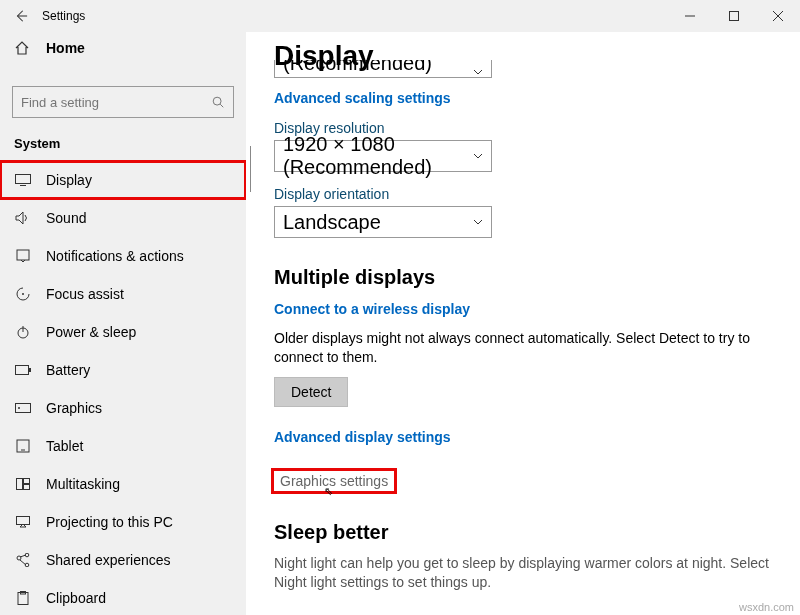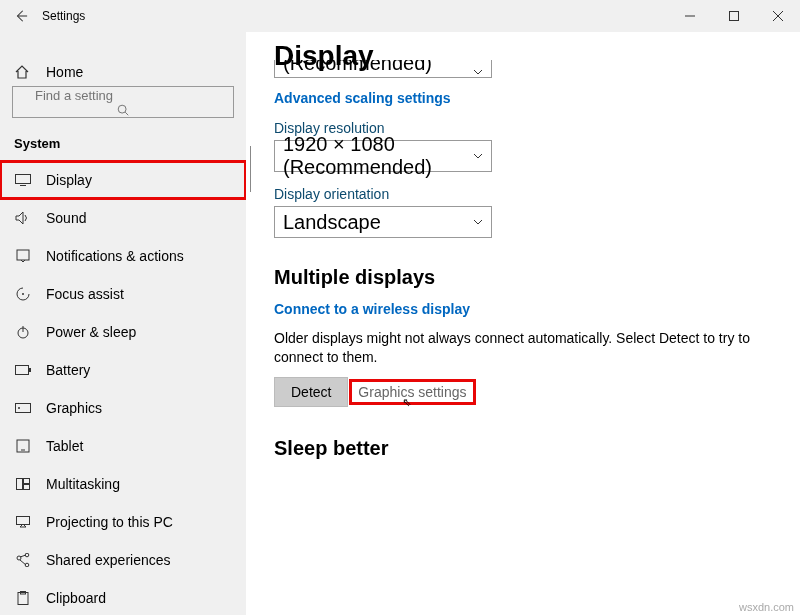--- a/index.html
+++ b/index.html
@@ -48,37 +48,37 @@
       height: calc(100% - 32px);
     }
     .sidebar {
       width: 246px;
       background: #f0f0f0;
       padding-top: 8px;
       position: relative;
     }
     .home-row {
       display: flex;
-      align-items: flex-end;
+      align-items: flex-start;
       height: 40px;
       padding-left: 14px;
       gap: 14px;
+      font-weight: bold;
     }
     .home-row .icon { width: 18px; color: #333; display:flex; align-items:center; }
     .home-row .lbl { font-size: 14px; }
     .searchbox {
       margin: 6px 12px 12px 12px;
       height: 32px;
       border: 1px solid #999;
       background: #f0f0f0;
       display: flex;
       align-items: center;
       padding: 0 8px;
       color: #666;
-      flex-direction: column;
     }
     .searchbox input {
       flex: 1;
       border: none;
       background: transparent;
       outline: none;
       font-size: 13px;
       color: #333;
     }
     .group-header {
@@ -398,24 +398,26 @@
             <path d="M1 1 L5 5 L9 1" stroke="#333" fill="none"></path>
           </svg>
         </span>
     </div>
 
     <div class="section-title">Multiple displays</div>
     <div class="link">Connect to a wireless display</div>
     <div class="helper">Older displays might not always connect automatically. Select Detect to try to connect to them.</div>
     <div class="btn">Detect</div>
 
+    <div class="link" style="margin-top:22px;">Advanced display settings</div>
 
     <div class="graphics-link">
       <span>Graphics settings</span>
       <span class="cursor-icon">⇖</span>
     </div>
 
     <div class="section-title" style="margin-top:30px;">Sleep better</div>
+    <div class="helper gray">Night light can help you get to sleep by displaying warmer colors at night. Select Night light settings to set things up.</div>
   </div>
 </div>
 
 <div class="scroll-line"></div>
 <div class="watermark">wsxdn.com</div>
 
 </body></html>

